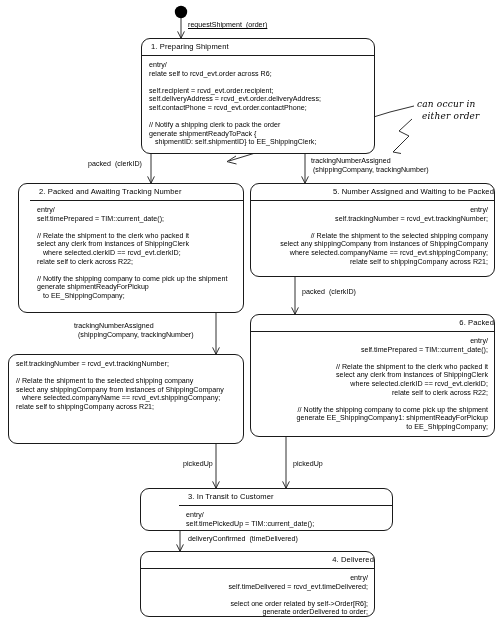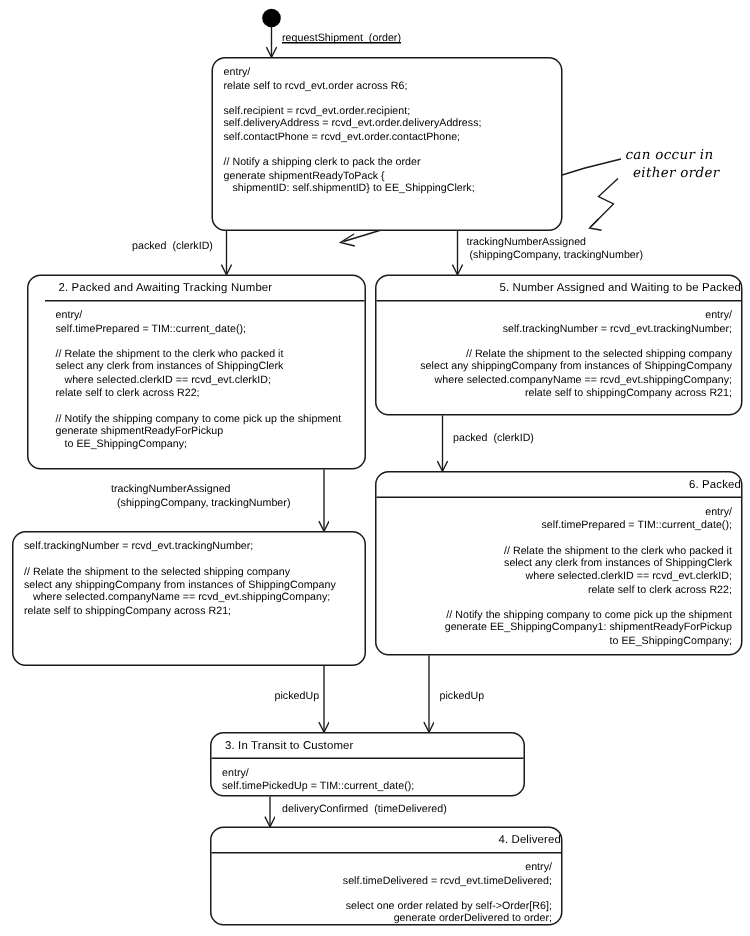--- a/index.html
+++ b/index.html
@@ -91,20 +91,21 @@
       <path d="M414,106 L390,112 L229,161"></path>
 
       <path d="M236,156 L227,161.6 L236.5,164" fill="none"></path>
 
       <path d="M412,119 L399,131 L409,136 L394,151"></path>
       <path d="M399,146 L393,152 L401,153.5"></path>
     </g>
   </svg>
 
   <div class="state" style="left:141px;top:38px;width:234px;height:116px;">
+    <div class="state-name">1. Preparing Shipment</div>
     <div class="state-body">entry/
 relate self to rcvd_evt.order across R6;
 
 self.recipient = rcvd_evt.order.recipient;
 self.deliveryAddress = rcvd_evt.order.deliveryAddress;
 self.contactPhone = rcvd_evt.order.contactPhone;
 
 // Notify a shipping clerk to pack the order
 generate shipmentReadyToPack {
    shipmentID: self.shipmentID} to EE_ShippingClerk;</div>
@@ -153,21 +154,21 @@
 // Relate the shipment to the clerk who packed it
 select any clerk from instances of ShippingClerk
    where selected.clerkID == rcvd_evt.clerkID;
 relate self to clerk across R22;
 
 // Notify the shipping company to come pick up the shipment
 generate EE_ShippingCompany1: shipmentReadyForPickup
    to EE_ShippingCompany;</div>
   </div>
 
-  <div class="state" style="left:140px;top:488px;width:210px;height:43px;">
+  <div class="state" style="left:140px;top:488px;width:253px;height:43px;padding-left:38px;">
     <div class="state-name">3. In Transit to Customer</div>
     <div class="state-body">entry/
 self.timePickedUp = TIM::current_date();</div>
   </div>
 
   <div class="state" style="left:140px;top:551px;width:235px;height:66px;text-align:right;">
     <div class="state-name">4. Delivered</div>
     <div class="state-body">entry/
 self.timeDelivered = rcvd_evt.timeDelivered;
 

